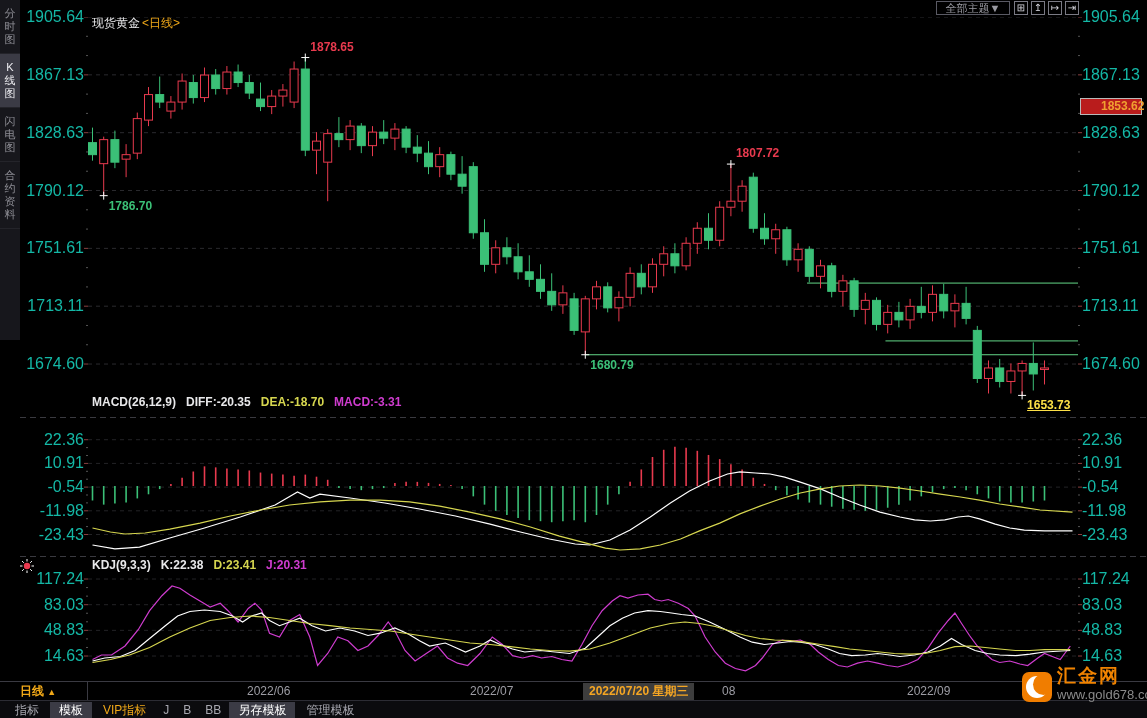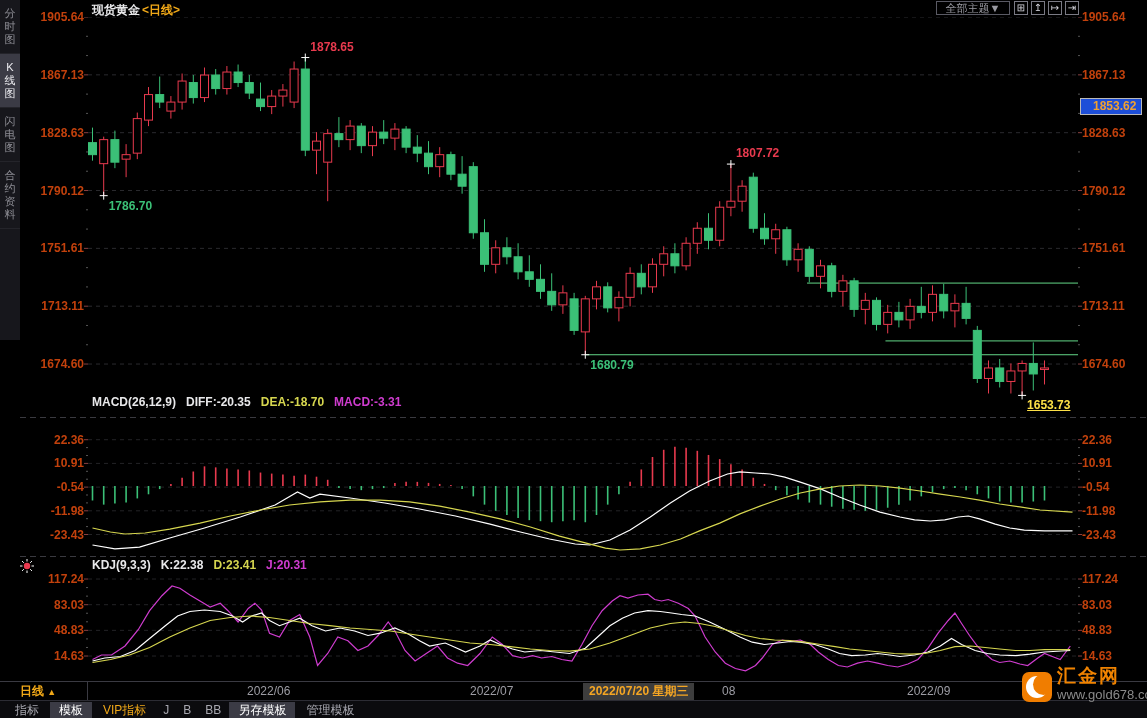--- a/index.html
+++ b/index.html
@@ -6,43 +6,43 @@
   .screen{position:relative;width:1147px;height:718px;background:#000;overflow:hidden;
           font-family:"Liberation Sans",sans-serif;-webkit-font-smoothing:antialiased;}
   .screen *{box-sizing:border-box;}
   
   #sidebar{position:absolute;left:0;top:0;width:20px;height:340px;background:#17171c;}
   .side-item{width:20px;text-align:center;padding:7px 0;font-size:11px;line-height:13px;
              color:#8f8f96;white-space:pre-line;border-bottom:1px solid #24242a;cursor:pointer;}
   .side-item.active{background:#3b3b45;color:#ececf0;}
   
   #titlebar{position:absolute;left:20px;top:0;width:1127px;height:17px;background:#000;}
-  #chart-title{position:absolute;left:72px;top:2px;font-size:12px;font-weight:bold;text-align:center;}
+  #chart-title{position:absolute;left:72px;top:15px;font-size:12px;font-weight:normal;text-align:center;}
   #chart-title .sym{color:#e8e8ea;}
   #chart-title .per{color:#f0a818;margin-left:2px;}
   #theme-box{position:absolute;left:916px;top:1px;width:74px;height:14px;border:1px solid #5a5a64;
              color:#9a9aa2;font-size:11px;line-height:12px;text-align:center;cursor:pointer;}
   #header-icons{position:absolute;left:994px;top:1px;display:flex;gap:3px;}
   .hicon{width:14px;height:14px;border:1px solid #7a7a84;color:#d4d4dc;font-size:10px;
          line-height:12px;text-align:center;cursor:pointer;}
   
   #chart-svg{position:absolute;left:0;top:0;}
   
-  .axlab{position:absolute;font-size:12px;font-weight:bold;color:#c2410c;line-height:14px;}
+  .axlab{position:absolute;font-size:16px;font-weight:normal;color:#14b8a6;line-height:14px;}
   .axlab.left{width:64px;text-align:right;}
   
   .ind-head{position:absolute;left:92px;font-size:12px;font-weight:bold;color:#e8e8ea;}
   .ind-head span{margin-right:10px;}
   .ind-head .y{color:#d6d64f;}
   .ind-head .m{color:#cf3ccf;}
   
   .ann{position:absolute;font-size:12px;font-weight:bold;line-height:13px;}
   
   #last-price{position:absolute;left:1080px;width:62px;height:17px;border:1px solid #b9b9b9;
-              background:#1d4ed8;color:#f0a030;font-size:12px;font-weight:bold;line-height:15px;padding-left:12px;}
+              background:#b91c1c;color:#f0a030;font-size:12px;font-weight:bold;line-height:15px;padding-left:20px;}
   
   #timeline{position:absolute;left:0;top:681px;width:1147px;height:19px;border-top:1px solid #3a3a42;background:#000;}
   #period-box{position:absolute;left:20px;top:0;width:68px;height:19px;border-right:1px solid #3a3a42;
               text-align:left;font-size:12px;font-weight:bold;color:#f0a818;line-height:18px;cursor:pointer;}
   #period-box .arr{font-size:9px;}
   .tl-label{position:absolute;top:2px;font-size:12px;color:#9c9ca4;}
   #tl-highlight{position:absolute;left:583px;top:1px;height:17px;padding:0 6px;background:#3d3d3d;
                 color:#f5a623;font-size:12px;font-weight:bold;line-height:16px;}
   
   #tabs{position:absolute;left:0;top:700px;width:1147px;height:18px;background:#0b0b0e;

